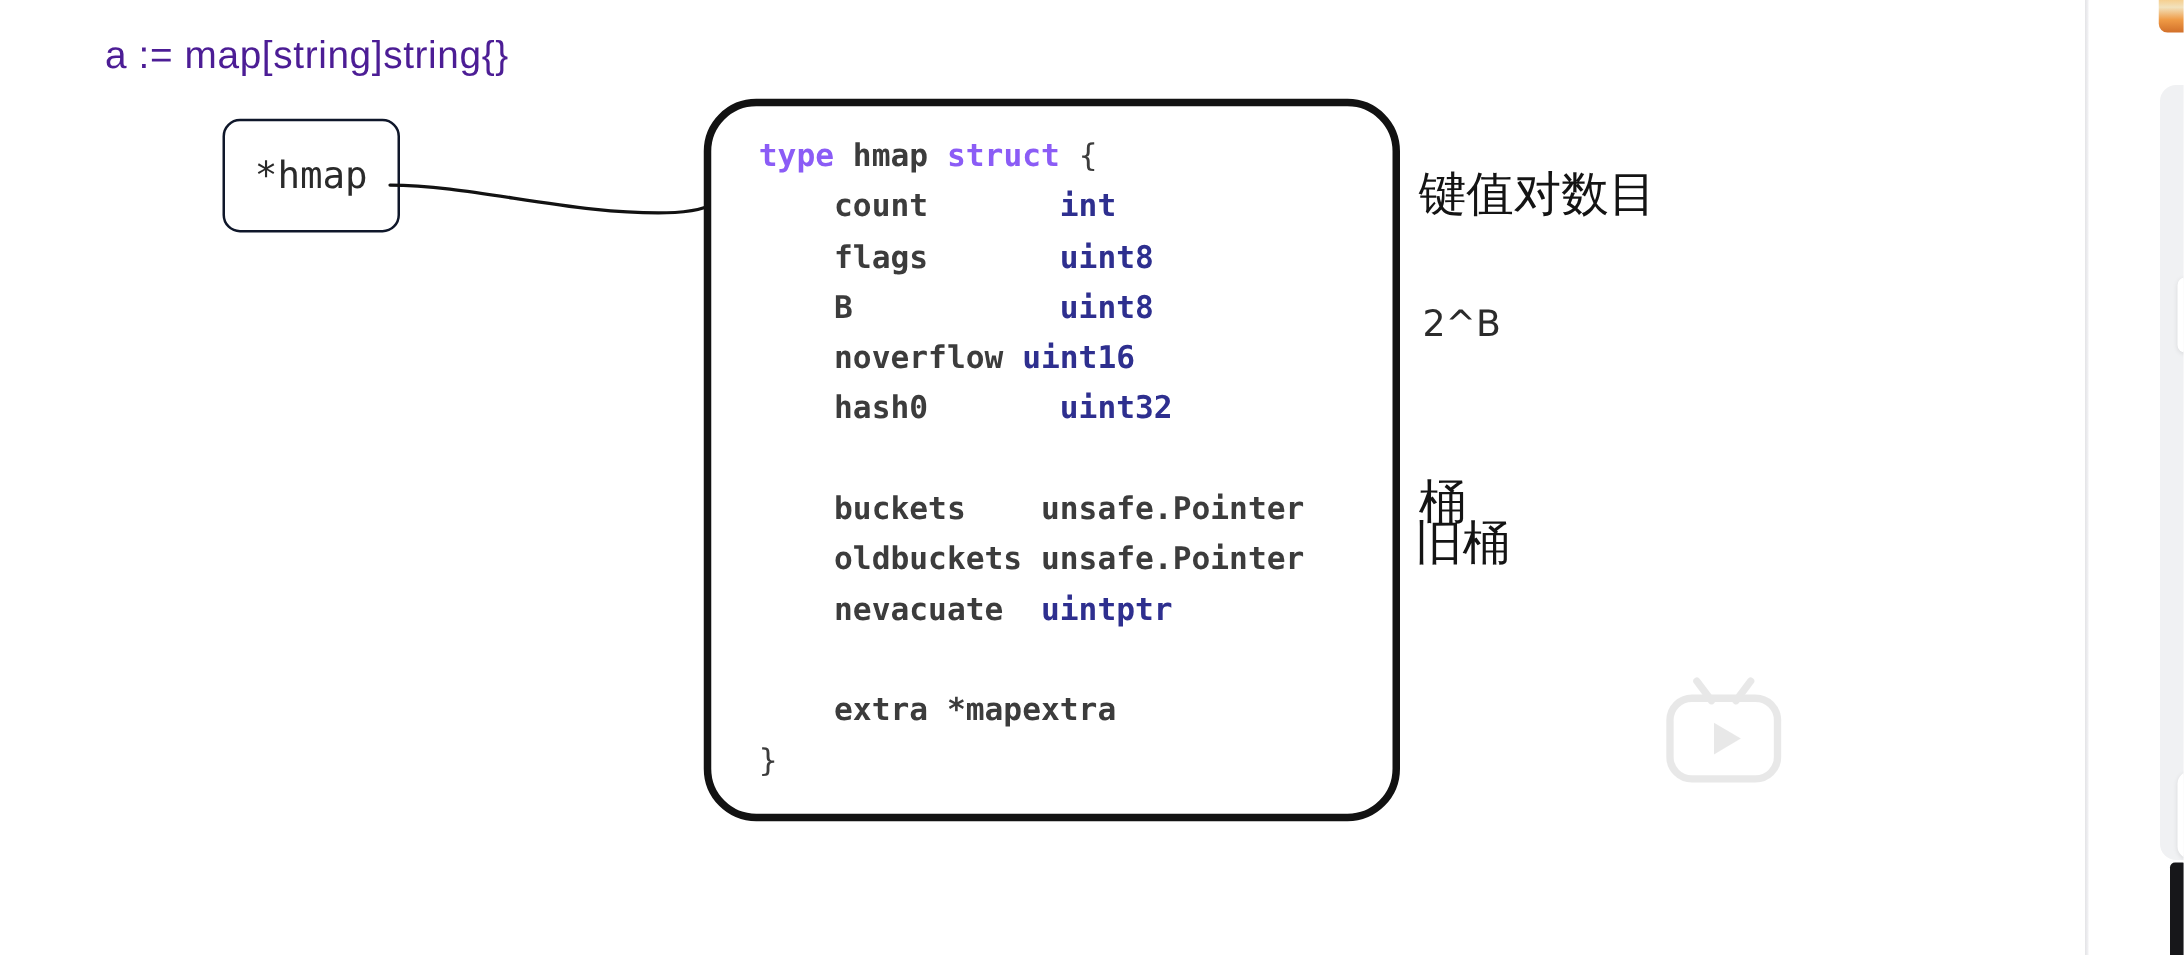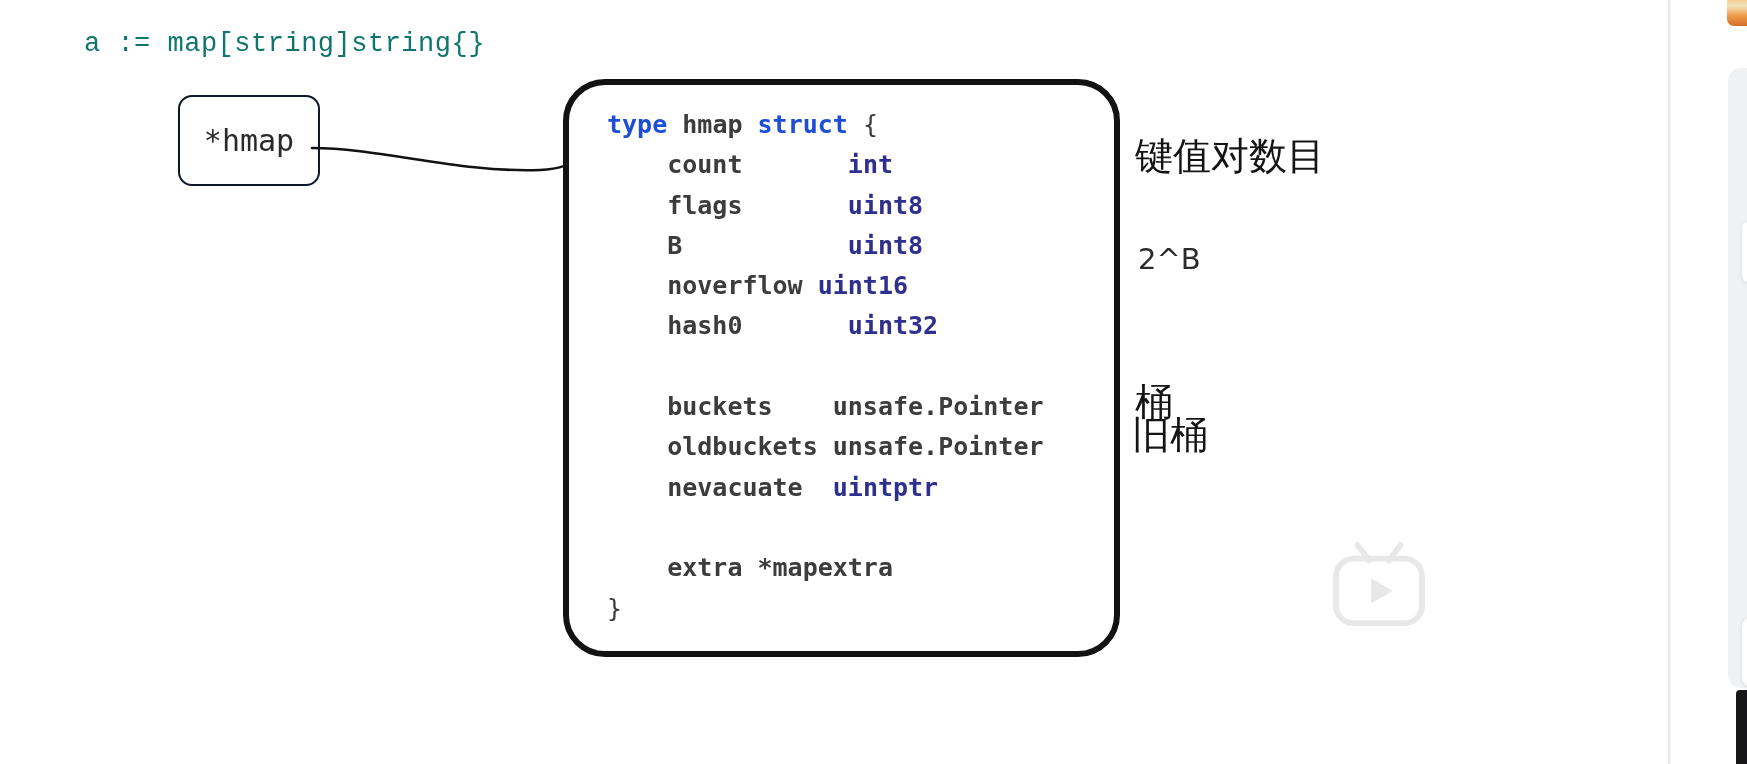--- a/index.html
+++ b/index.html
@@ -23,22 +23,22 @@
     background:linear-gradient(to right,#e3e3e6,#f4f4f6);
   }
   .outer-bg{
     position:absolute;left:1671px;top:0;width:76px;height:764px;
     background:#ffffff;
   }
 
   
   .top-code{
     position:absolute;left:84px;top:27px;
-    font-family:Liberation Mono, monospace;
-    font-size:27px;line-height:34px;color:#0f766e;
+    font-family:Liberation Sans, sans-serif;
+    font-size:31px;line-height:34px;color:#4c1d95;
     letter-spacing:.5px;white-space:pre;
   }
 
   
   .hmap-box{
     position:absolute;left:178px;top:95px;width:142px;height:91px;
     border:2px solid #0f172a;border-radius:14px;background:#fff;
     box-sizing:border-box;
     display:flex;align-items:center;justify-content:center;
   }
@@ -57,21 +57,21 @@
     box-sizing:border-box;
   }
   .code-block{
     position:absolute;left:607px;top:105px;width:520px;
     font-family:"DejaVu Sans Mono","Liberation Mono",monospace;
     font-size:25px;line-height:40.3px;
     color:#3c3c3c;white-space:pre;
   }
   .code-line{white-space:pre;height:40.3px;}
   .code-line.blank{height:40.3px;}
-  .kw{color:#1d4ed8;font-weight:bold;}
+  .kw{color:#8b5cf6;font-weight:bold;}
   .id{color:#3c3c3c;font-weight:bold;}
   .ty{color:#2e2f8f;font-weight:bold;}
   .pl{color:#3c3c3c;font-weight:normal;}
   .brace{color:#3c3c3c;font-weight:normal;}
 
   
   .annotations{
     position:absolute;left:1130px;top:100px;width:470px;height:520px;
     font-family:"DejaVu Serif","Liberation Serif",serif;
     color:#141414;

